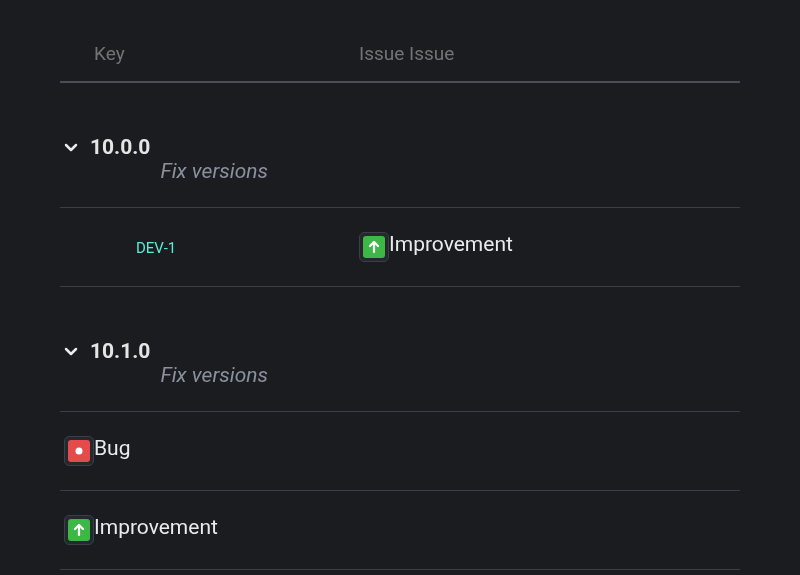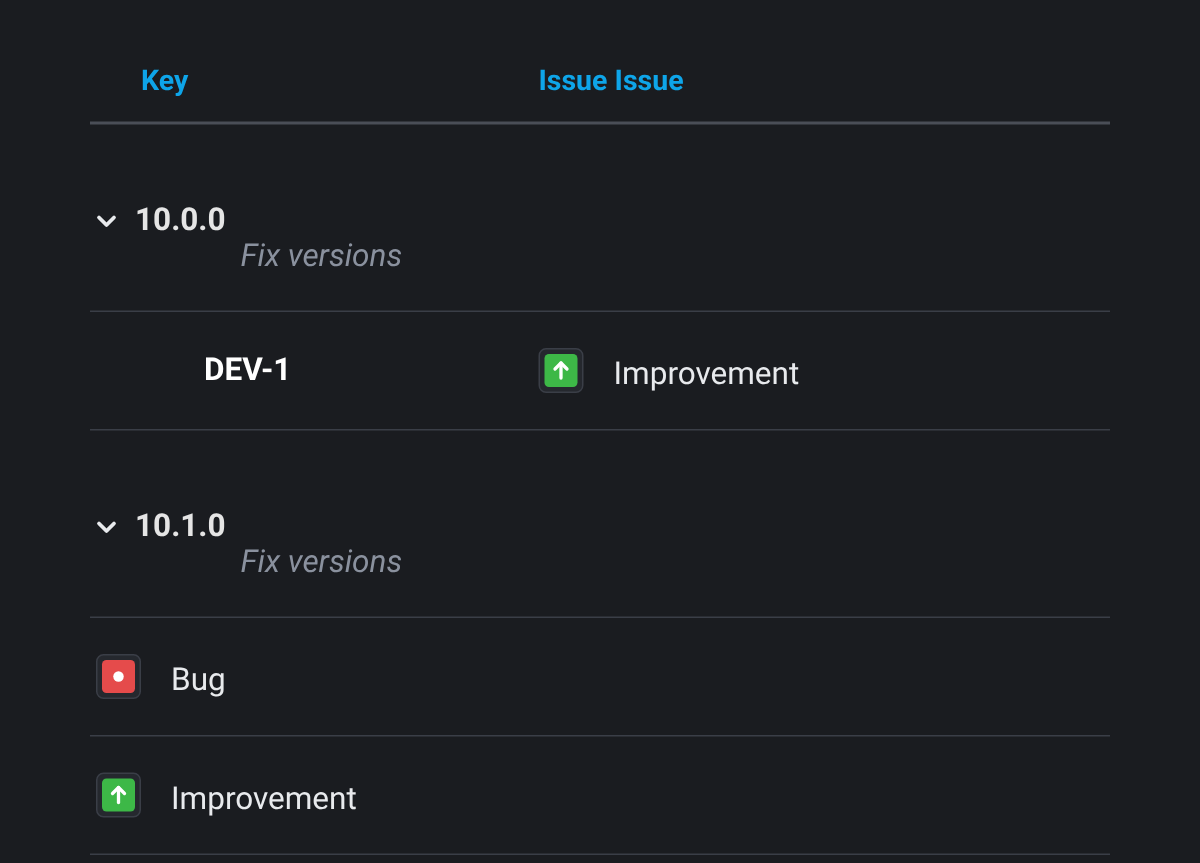--- a/index.html
+++ b/index.html
@@ -17,22 +17,22 @@
     }
     .table {
       width: 100%;
     }
     .header-row {
       display: flex;
       padding: 12px 4px 16px 4px;
       border-bottom: 2px solid #4a4e57;
     }
     .header-cell {
-      color: #0ea5e9;
-      font-weight: 700;
+      color: #737373;
+      font-weight: 400;
       font-size: 19px;
     }
     .col-key {
       width: 295px;
       padding-left: 30px;
     }
     .col-type {
       flex: 1;
     }
     .group-row {
@@ -67,30 +67,30 @@
       font-weight: 400;
       margin-top: 48px;
     }
     .issue-row {
       display: flex;
       align-items: center;
       padding: 24px 4px;
       border-bottom: 1px solid #3a3e47;
     }
     .issue-key {
-      color: #ffffff;
-      font-size: 21px;
-      font-weight: 700;
+      color: #5eead4;
+      font-size: 15px;
+      font-weight: 400;
       cursor: pointer;
       padding-left: 42px;
     }
     .issue-type-cell {
       display: flex;
-      align-items: flex-end;
-      gap: 20px;
+      align-items: flex-start;
+      gap: 0;
     }
     .type-icon {
       width: 30px;
       height: 30px;
       border-radius: 5px;
       display: flex;
       align-items: center;
       justify-content: center;
       border: 1px solid #3a3e47;
       background: #25282e;

